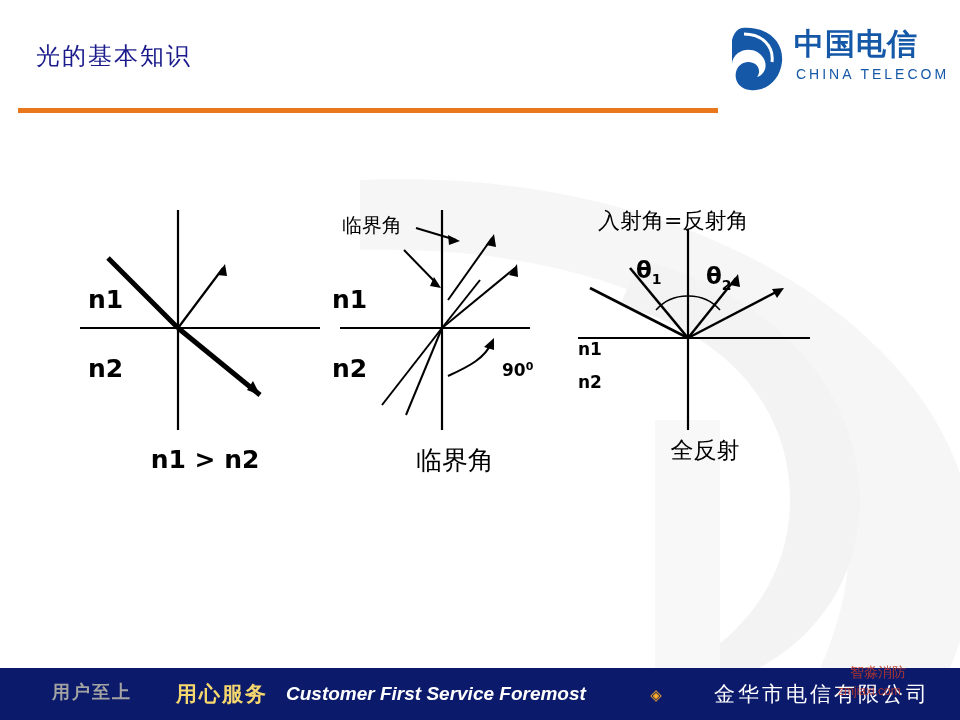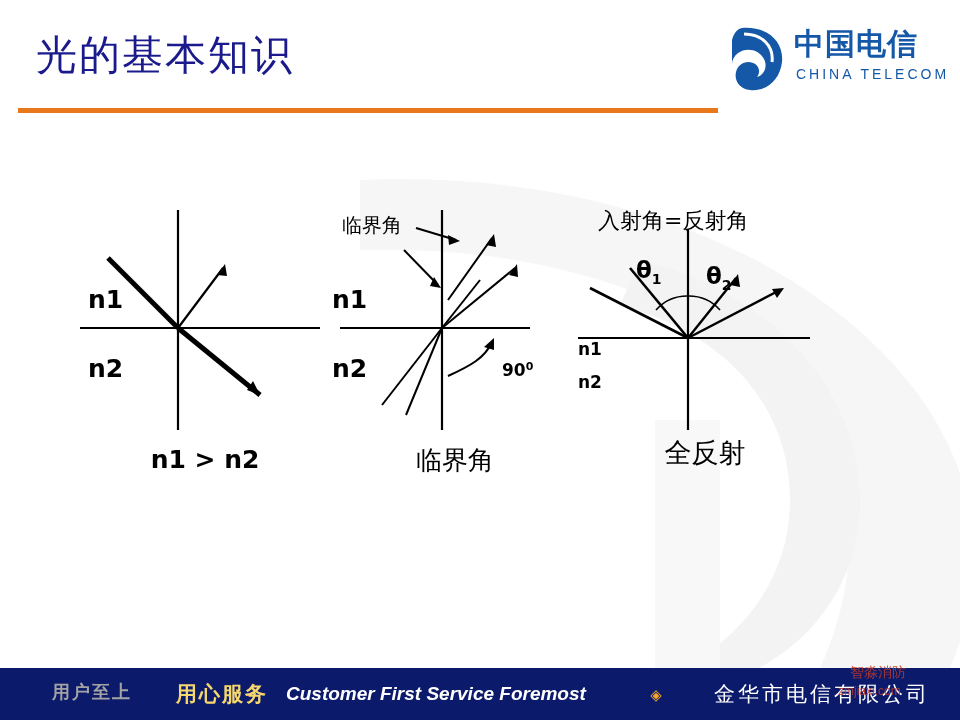--- a/index.html
+++ b/index.html
@@ -29,22 +29,22 @@
     top: 170px;
     width: 660px;
     height: 520px;
     opacity: 0.55;
     pointer-events: none;
   }
   
   .title {
     position: absolute;
     left: 36px;
-    top: 28px;
-    font-size: 41px;
+    top: 40px;
+    font-size: 24px;
     color: #1a1a8c;
     font-family: "DejaVu Sans", sans-serif;
     letter-spacing: 2px;
     white-space: nowrap;
   }
   .title-rule {
     position: absolute;
     left: 18px;
     top: 108px;
     width: 700px;
@@ -97,21 +97,21 @@
   #caption-1 {
     left: 60px; top: 445px; width: 290px;
     font-size: 25px; font-weight: bold;
   }
   #caption-2 {
     left: 320px; top: 443px; width: 270px;
     font-size: 26px;
   }
   #caption-3 {
     left: 560px; top: 435px; width: 290px;
-    font-size: 27px;
+    font-size: 23px;
   }
   
   .footer {
     position: absolute;
     left: 0;
     bottom: 0;
     width: 960px;
     height: 52px;
     background: #0b1a6b;
   }

